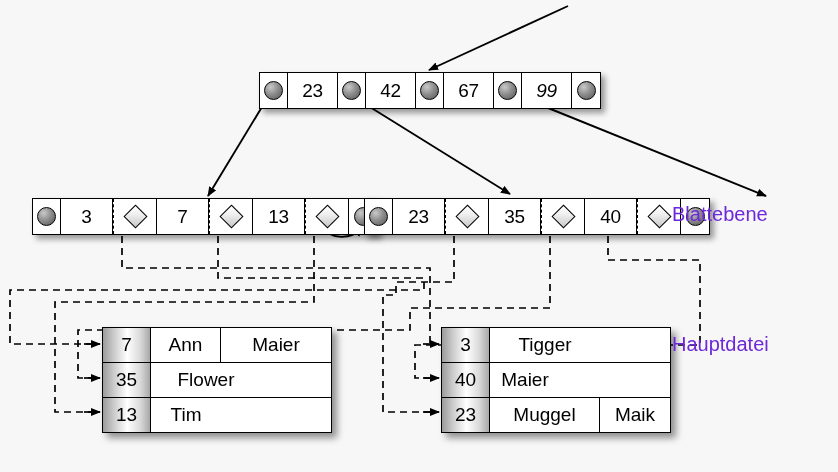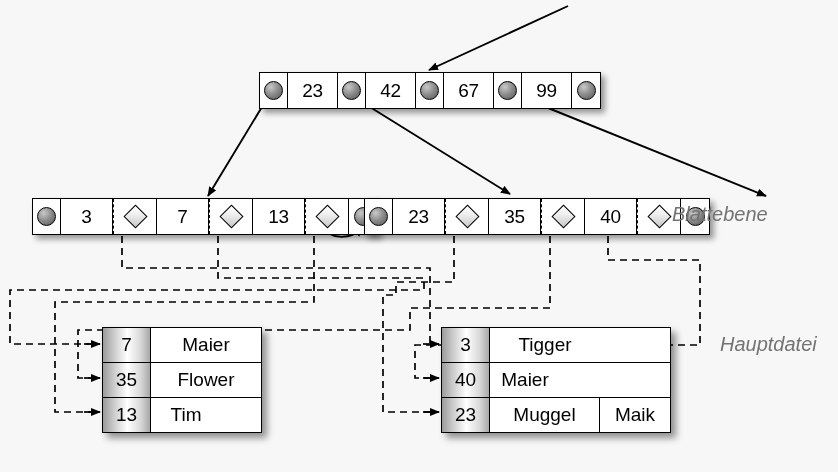--- a/index.html
+++ b/index.html
@@ -80,23 +80,22 @@
   .tcell:last-child { border-right: none; }
   .tcell.key {
     width: 48px;
     background: linear-gradient(to right, #9b9b9b 0%, #c9c9c9 22%, #ffffff 52%, #d8d8d8 80%, #a8a8a8 100%);
   }
   .tcell.c2 { width: 70px; }
   .tcell.c3 { width: 110px; text-align: center; }
   
   .label {
     position: absolute;
-    font-style: italic;
     font-size: 20px;
-    color: #737373;
+    color: #6d28d9;
     white-space: nowrap;
   }
 </style>
 </head>
 <body>
 
 <div id="canvas">
 
   <svg class="layer" viewBox="0 0 838 472">
     <defs>
@@ -161,21 +160,21 @@
           <div class="knob"></div>
         </div>
         <div class="cell val" style="height: 100%; width: 50px;">42</div>
         <div class="cell ptr" style="height: 100%; width: 28px;">
           <div class="knob"></div>
         </div>
         <div class="cell val" style="height: 100%; width: 50px;">67</div>
         <div class="cell ptr" style="height: 100%; width: 28px;">
           <div class="knob"></div>
         </div>
-        <div class="cell val" style="height: 100%; width: 50px;">99</div>
+        <div class="cell val" style="height: 100%; width: 50px; font-style: italic;">99</div>
         <div class="cell ptr" style="height: 100%; width: 28px;">
           <div class="knob"></div>
         </div>
       </div>
       <div class="node" style="left: 32px; top: 198px; height: 37px;">
         <div class="cell ptr" style="height: 100%; width: 28px;">
           <div class="knob"></div>
         </div>
         <div class="cell val" style="height: 100%; width: 52px;">3</div>
         <div class="cell dia dialeft" style="height: 100%; width: 44px;">
@@ -211,20 +210,21 @@
         </div>
         <div class="cell ptr" style="height: 100%; width: 28px;">
           <div class="knob"></div>
         </div>
       </div>
     </div>
   <div id="tables">
       <div class="table" style="left: 102px; top: 327px;">
         <div class="trow">
           <div class="tcell key">7</div>
+          <div class="tcell c2">Ann</div>
           <div class="tcell c3">Maier</div>
         </div>
         <div class="trow">
           <div class="tcell key">35</div>
           <div class="tcell c3">Flower</div>
         </div>
         <div class="trow">
           <div class="tcell key">13</div>
           <div class="tcell c2">Tim</div>
         </div>
@@ -240,16 +240,16 @@
         </div>
         <div class="trow">
           <div class="tcell key">23</div>
           <div class="tcell c3">Muggel</div>
           <div class="tcell c2">Maik</div>
         </div>
       </div>
     </div>
   <div id="labels">
       <div class="label" style="left: 672px; top: 203px;">Blattebene</div>
-      <div class="label" style="left: 672px; top: 333px; padding-left: 48px;">Hauptdatei</div>
+      <div class="label" style="left: 672px; top: 333px;">Hauptdatei</div>
     </div>
 
 </div>
 
 </body></html>

